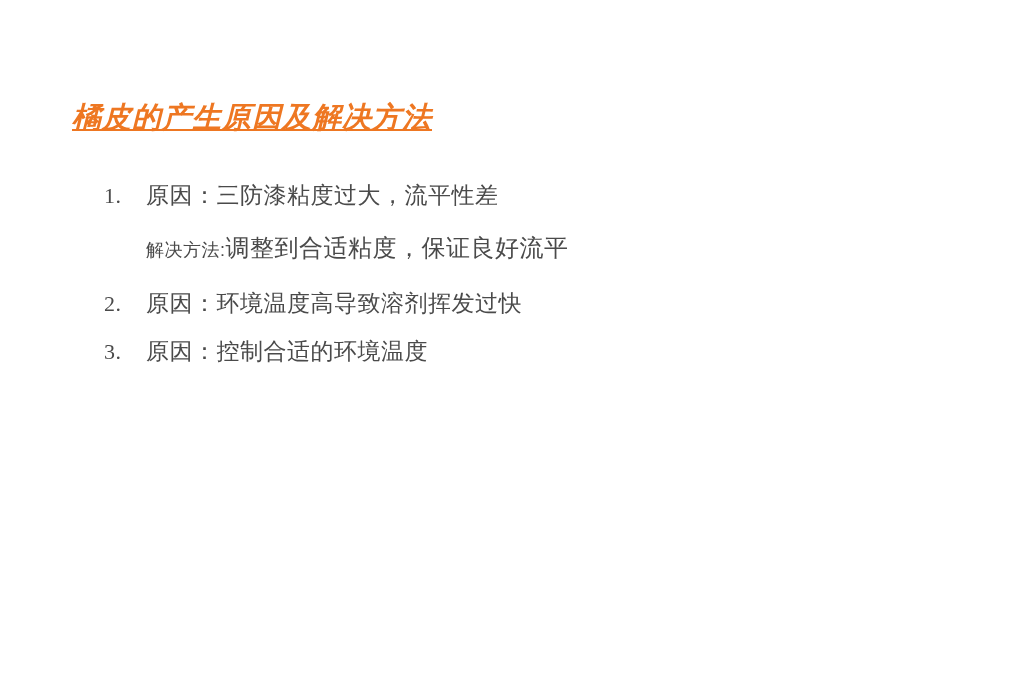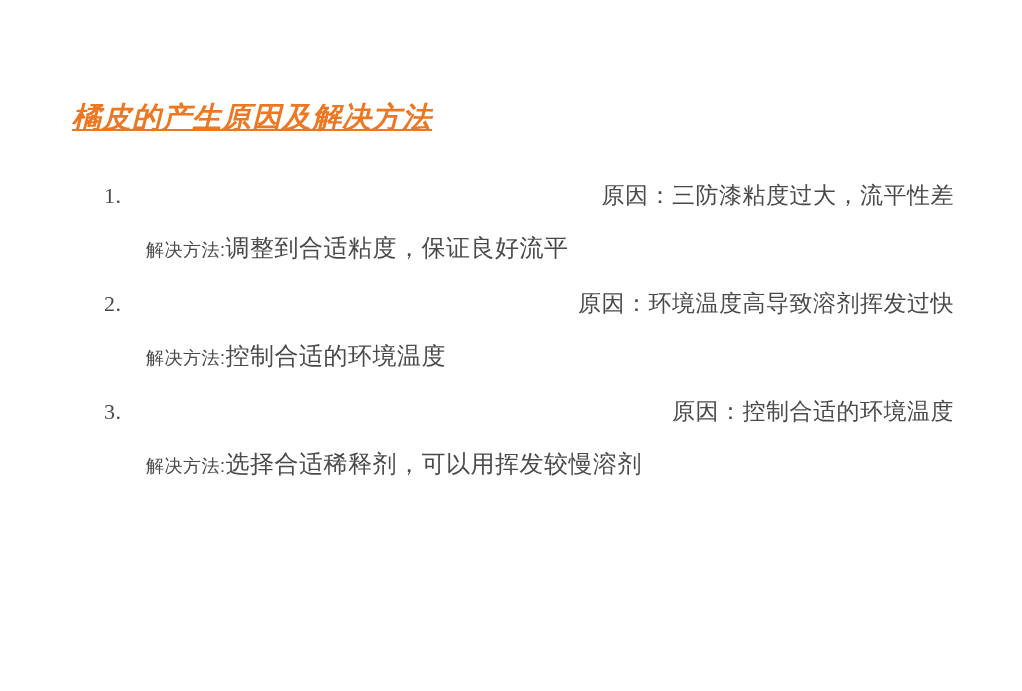--- a/index.html
+++ b/index.html
@@ -53,21 +53,20 @@
   .marker {
     width: 42px;
     flex: 0 0 42px;
     text-align: left;
     font-size: 22px;
     color: #4a4a4a;
     font-family: "Liberation Serif", "DejaVu Serif", serif;
   }
   .cause-text {
     flex: 1 1 auto;
-    text-align: right;
   }
   .solution-line {
     margin-left: 42px;
     font-size: 22px;
     line-height: 40px;
     color: #4a4a4a;
     padding-top: 12px;
     padding-bottom: 6px;
     letter-spacing: 0.5px;
   }
@@ -105,32 +104,26 @@
       <div class="solution-line">
         <span class="solution-label">解决方法:</span><span class="solution-body">调整到合适粘度，保证良好流平</span>
       </div>
     </div>
 
     <div class="item">
       <div class="cause-line">
         <span class="marker">2.</span>
         <span class="cause-text">原因：环境温度高导致溶剂挥发过快</span>
       </div>
-      <div class="solution-line">
-        <span class="solution-label">解决方法:</span><span class="solution-body">控制合适的环境温度</span>
-      </div>
     </div>
 
     <div class="item">
       <div class="cause-line">
         <span class="marker">3.</span>
         <span class="cause-text">原因：控制合适的环境温度</span>
-      </div>
-      <div class="solution-line">
-        <span class="solution-label">解决方法:</span><span class="solution-body">选择合适稀释剂，可以用挥发较慢溶剂</span>
       </div>
     </div>
 
   </div>
 
   <div class="bottom-strip"></div>
 
 </div>
 
 </body></html>

